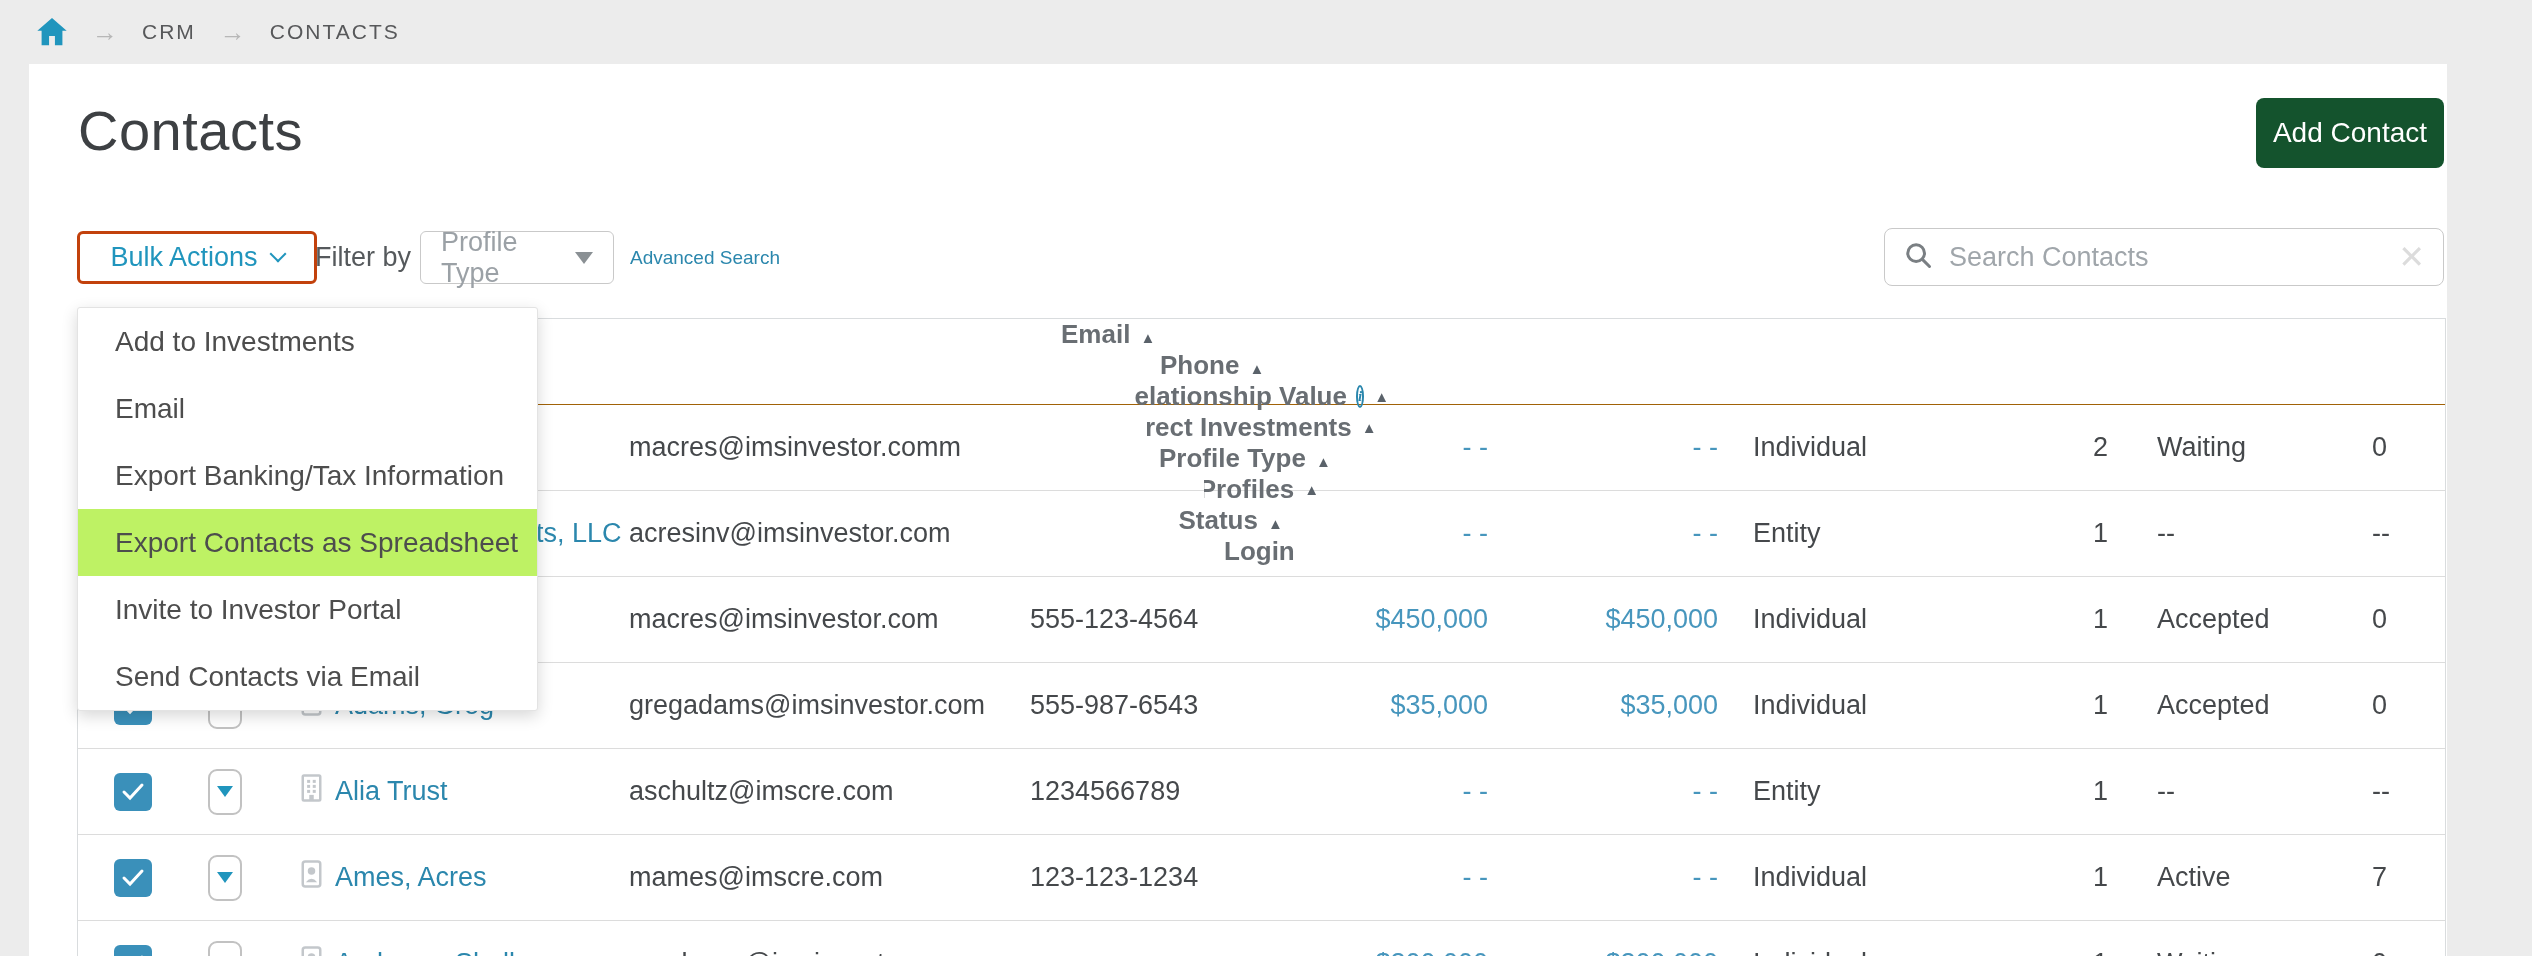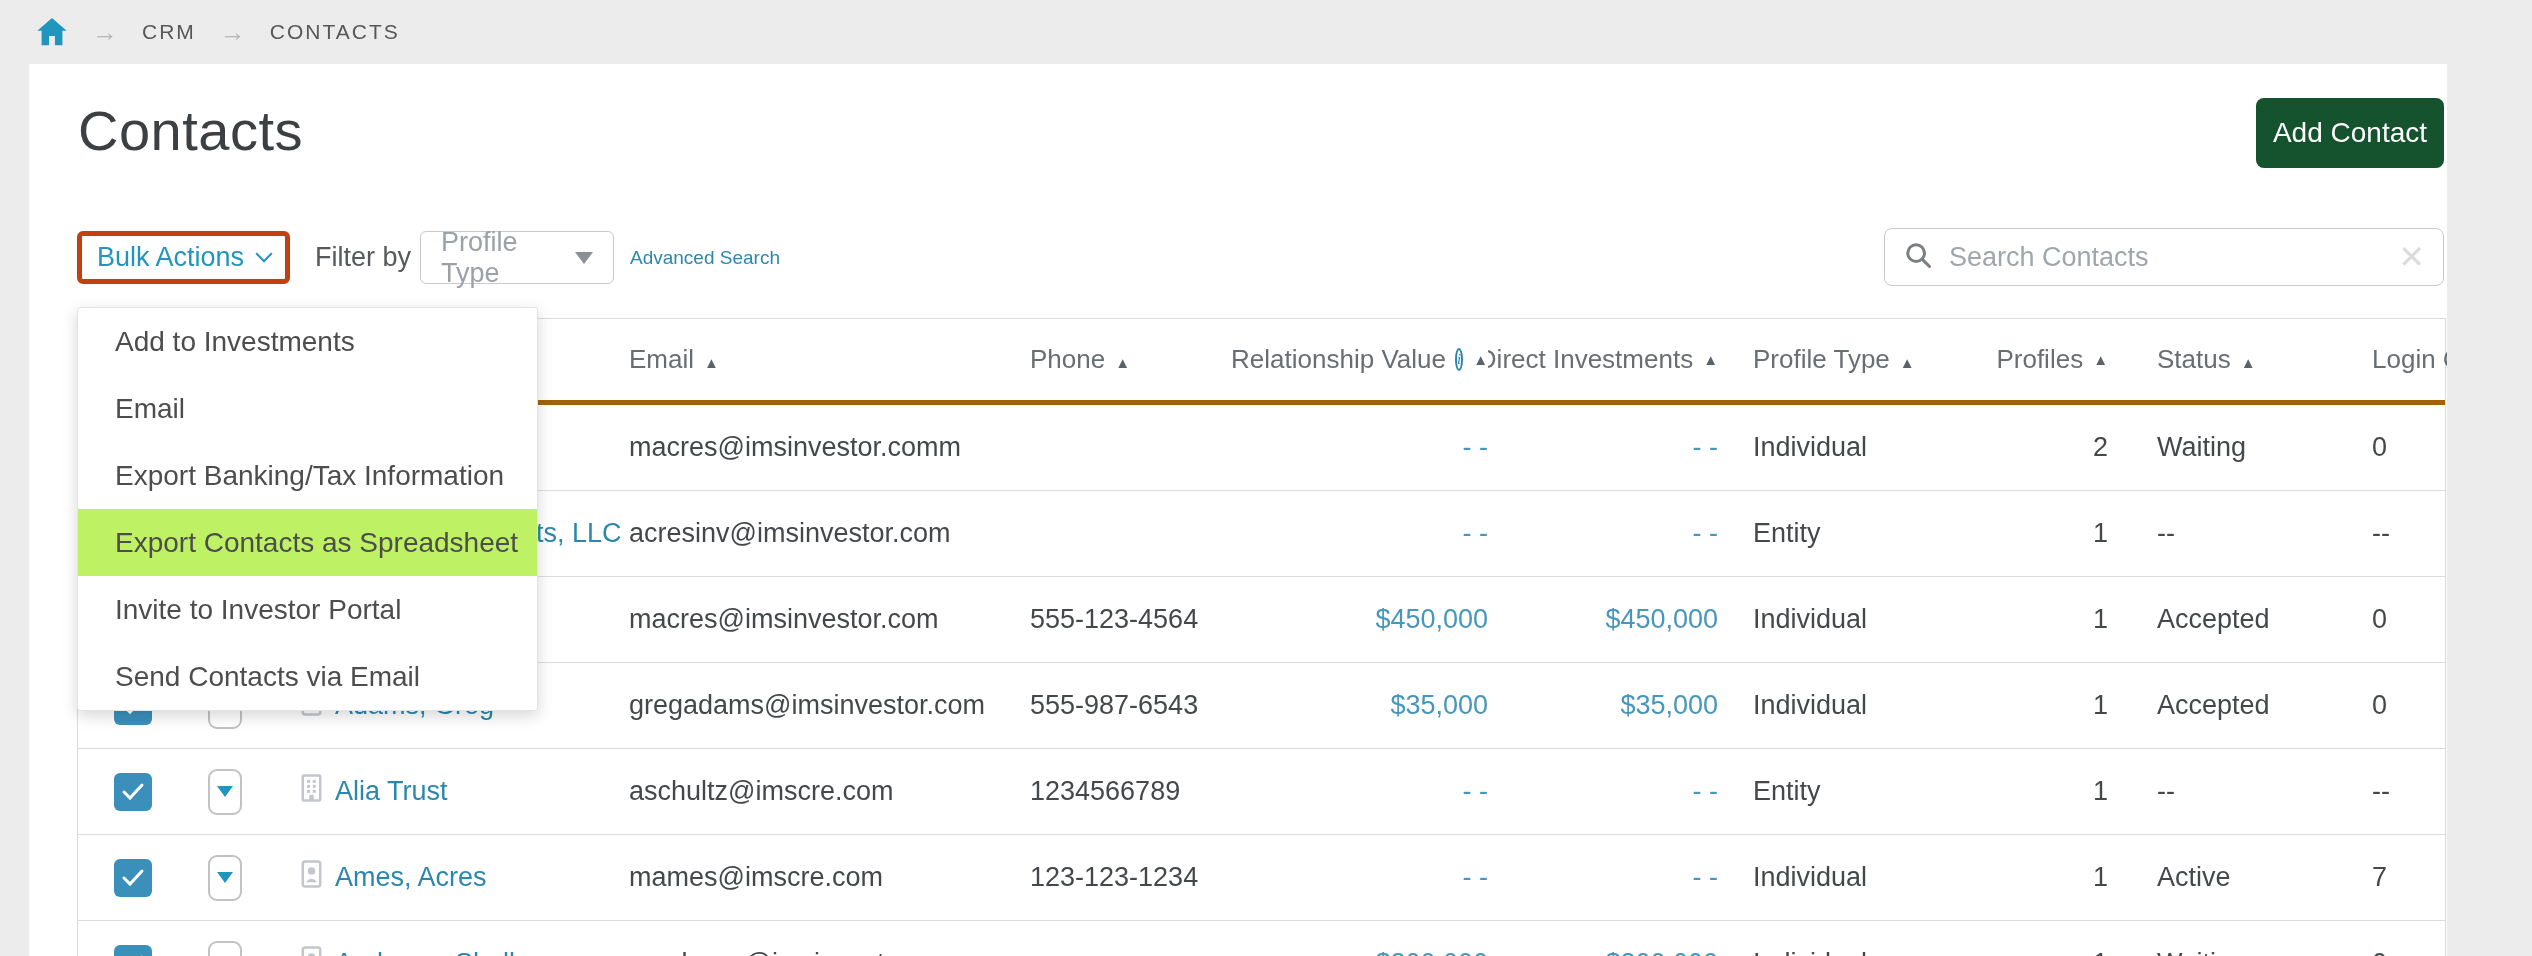--- a/index.html
+++ b/index.html
@@ -14,39 +14,39 @@
 
   
   .card { position:absolute; left:29px; top:64px; width:2418px; height:1000px; background:#ffffff; }
 
   .page-title { position:absolute; left:49px; top:34px; font-size:56px; font-weight:300; color:#3d4043; letter-spacing:0.5px; }
 
   .btn-primary { position:absolute; left:2227px; top:34px; width:188px; height:70px; background:#14532d; border:none; border-radius:8px;
                  color:#fff; font-size:28px; font-family:inherit; display:flex; align-items:center; justify-content:center; cursor:pointer; }
 
   
-  .btn-bulk { position:absolute; left:48px; top:167px; width:213px; height:53px; background:#fff; border:5px solid #c2410c; border-radius:6px;
+  .btn-bulk { position:absolute; left:48px; top:167px; width:240px; height:53px; background:#fff; border:3px solid #c2410c; border-radius:6px;
               color:#2095bd; font-size:27px; font-family:inherit; display:flex; align-items:center; justify-content:center; gap:14px; cursor:pointer; }
   .chev-down { width:12px; height:12px; border-right:2px solid #2095bd; border-bottom:2px solid #2095bd; transform:rotate(45deg); margin-top:-8px; }
   .filter-label { position:absolute; left:286px; top:167px; height:53px; line-height:53px; font-size:27px; color:#55595c; }
   .select-box { position:absolute; left:391px; top:167px; width:194px; height:53px; background:#fff; border:1px solid #c9c9c9; border-radius:6px;
                 display:flex; align-items:center; padding:0 20px; font-size:27px; color:#9ba1a6; cursor:pointer; }
   .select-box .sel-caret { margin-left:auto; width:0; height:0; border-left:9px solid transparent; border-right:9px solid transparent; border-top:12px solid #8a9094; }
   .adv-link { position:absolute; left:601px; top:167px; height:53px; line-height:53px; font-size:19px; color:#2b87ad; text-decoration:none; cursor:pointer; }
 
   .search-wrap { position:absolute; left:1855px; top:164px; width:560px; height:58px; background:#fff; border:1px solid #c9c9c9; border-radius:8px;
                  display:flex; align-items:center; padding:12px 18px; }
   .search-wrap input { border:none; outline:none; flex:1; font-size:27px; font-family:inherit; color:#55595c; margin-left:16px; background:transparent; }
   .search-wrap input::placeholder { color:#a0a6ab; }
   .clear-x { color:#dcdcdc; font-size:32px; cursor:pointer; line-height:1; }
 
   
   .tbl { position:absolute; left:48px; top:254px; width:2369px; border:1px solid #d9dcde; border-bottom:none; }
   .trow { display:flex; align-items:center; height:86px; border-bottom:1px solid #dcdcdc; font-size:27px; color:#45484b; background:#fff; white-space:nowrap; }
-  .thead { font-size:26px; font-weight:400; color:#696e73; border-bottom:5px solid #a16207; }
+  .thead { font-size:26px; font-weight:700; color:#696e73; border-bottom:1px solid #a16207;flex-direction:column; }
   .cell { flex:0 0 auto; overflow:hidden; }
   .col-cb     { width:103px; padding-left:36px; }
   .col-caret  { width:100px; padding-left:27px; }
   .col-name   { width:348px; padding-left:18px; display:flex; align-items:center; gap:11px; overflow:visible; }
   .col-email  { width:401px; }
   .col-phone  { width:203px; }
   .col-rel    { width:255px; text-align:right; }
   .col-di     { width:230px; text-align:right; }
   .col-pt     { width:275px; padding-left:35px; }
   .col-prof   { width:115px; text-align:right; }

